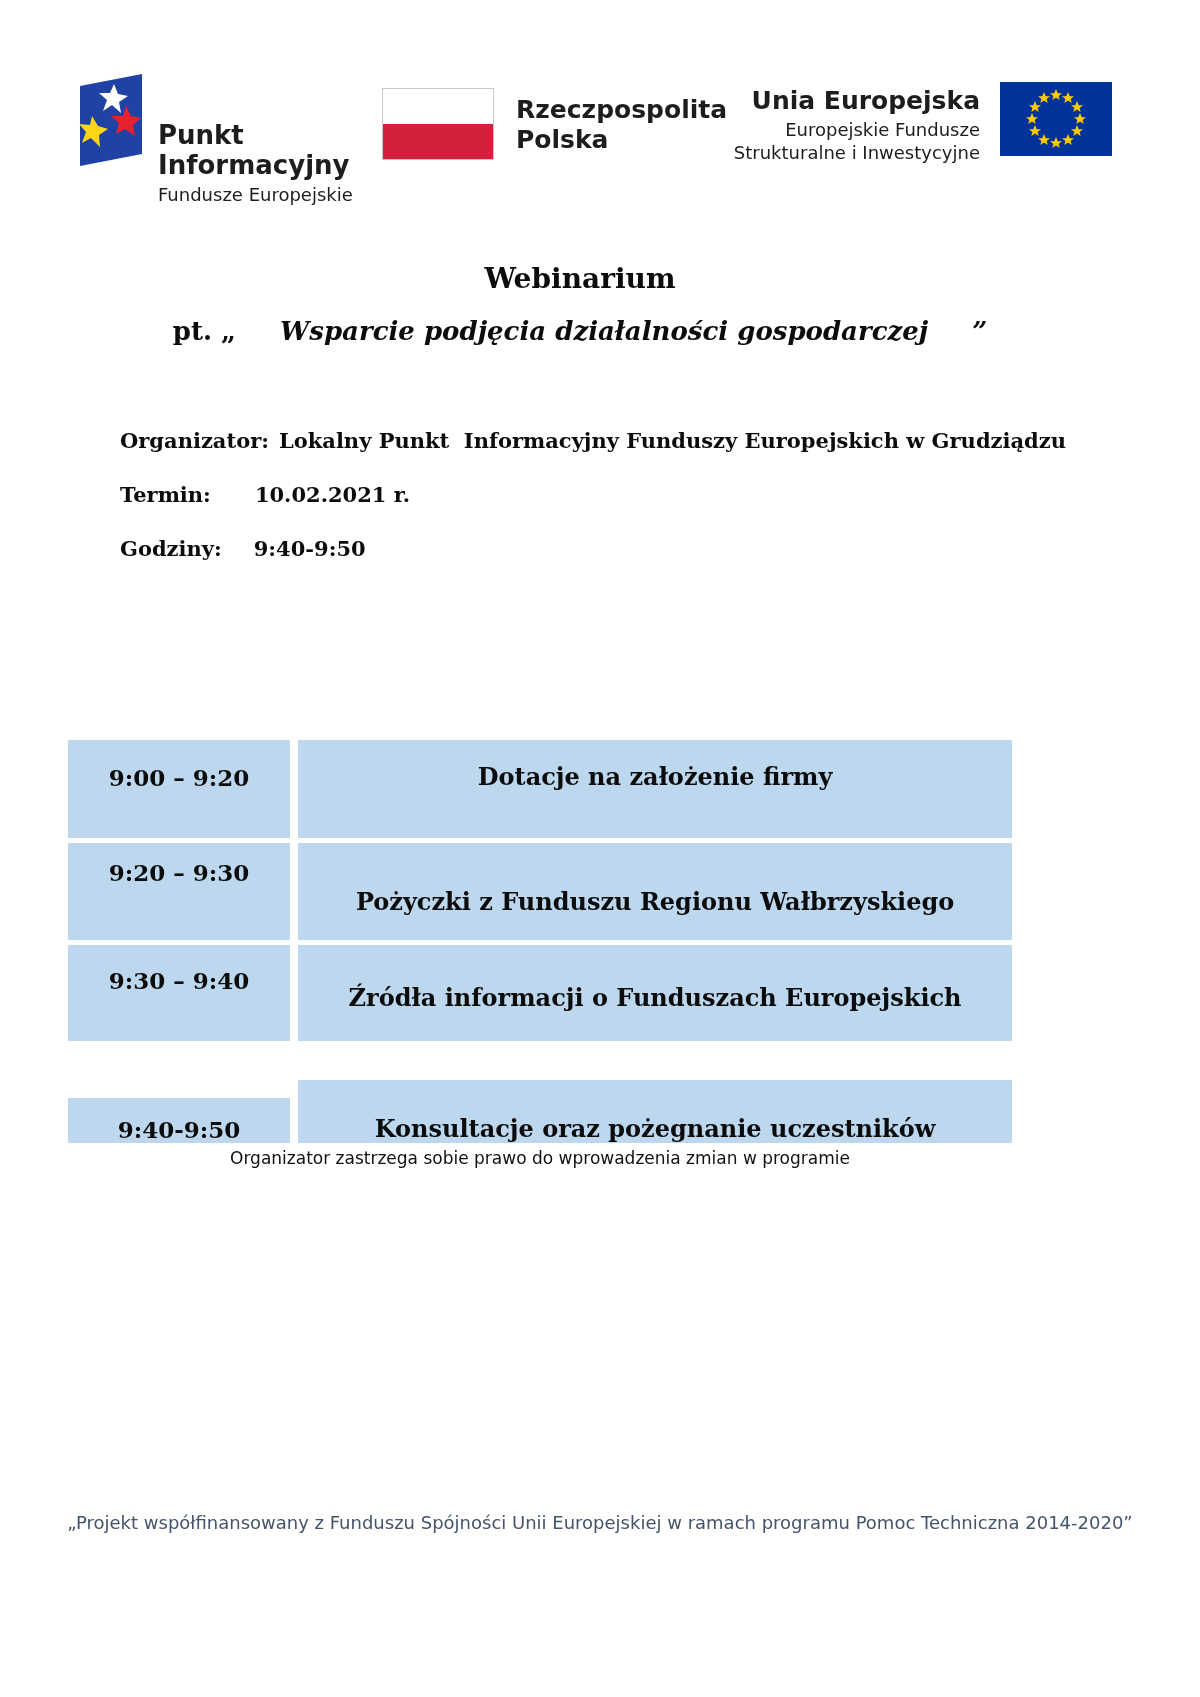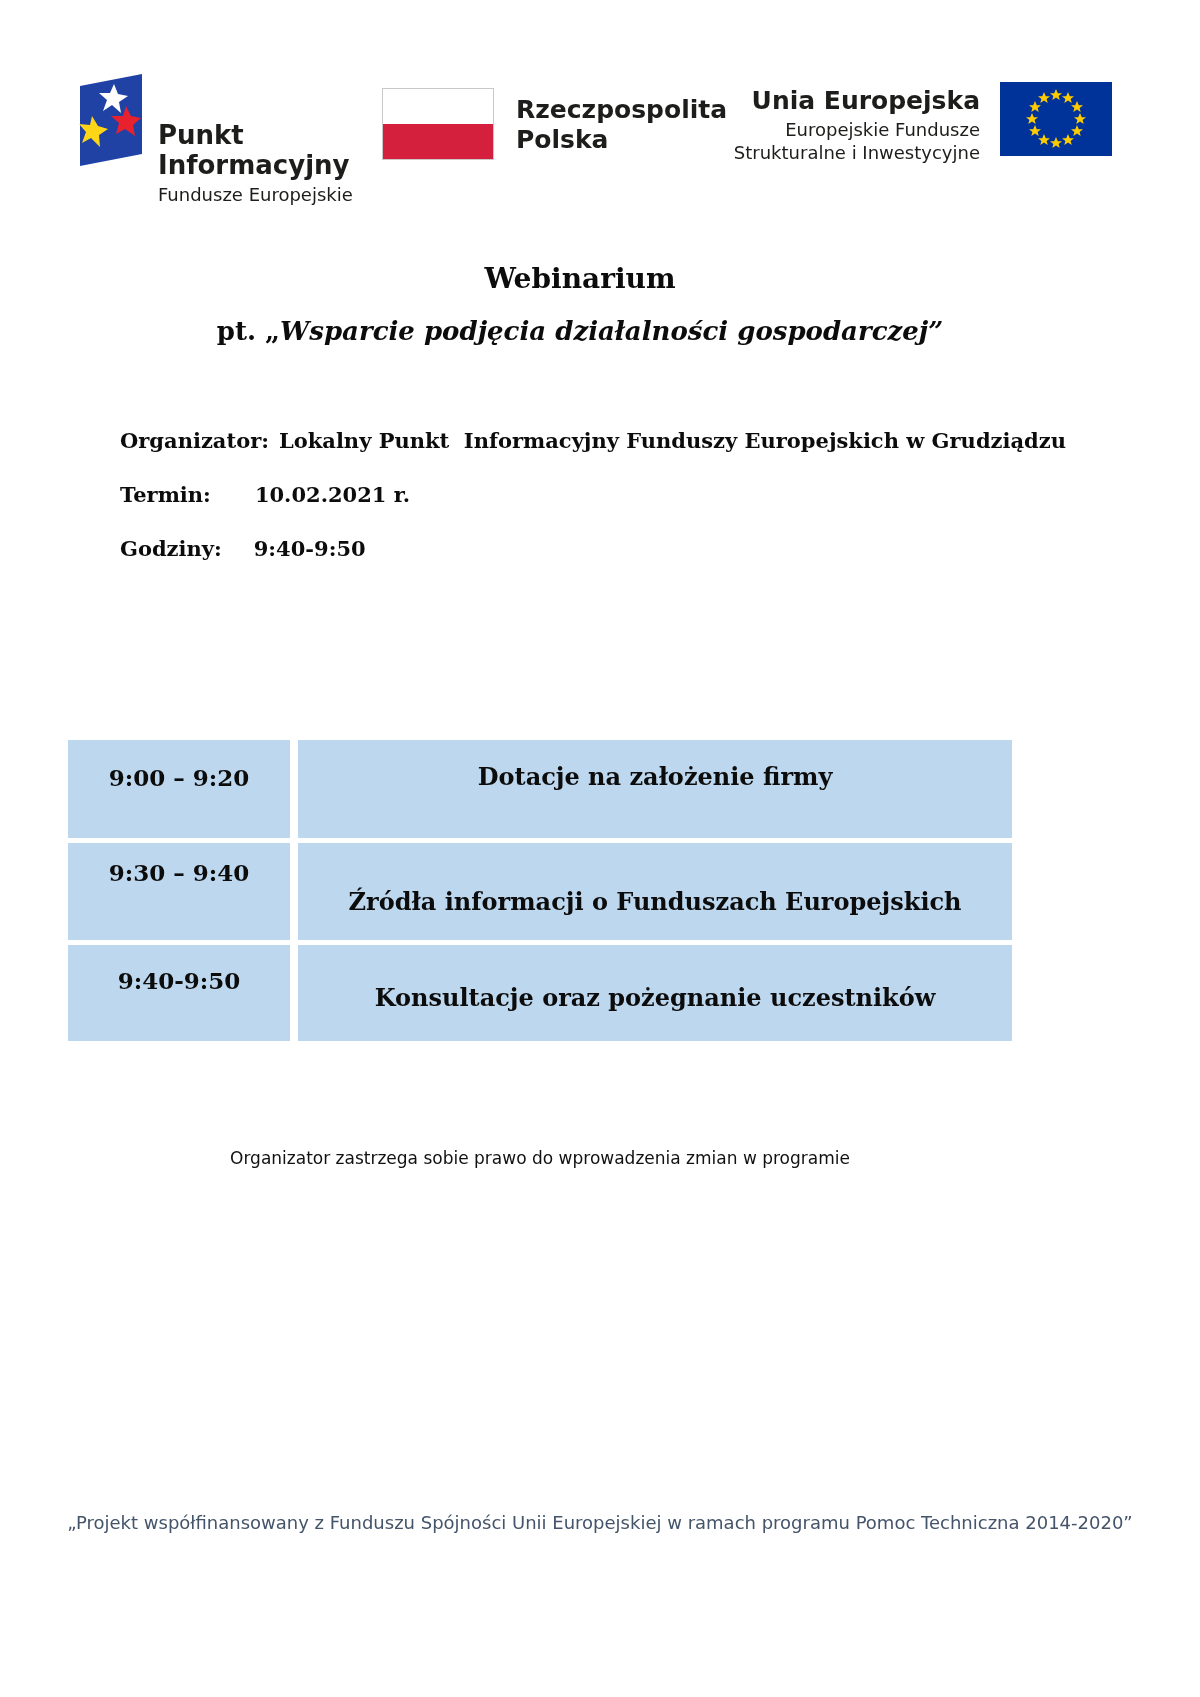--- a/index.html
+++ b/index.html
@@ -25,21 +25,21 @@
   .logo-eu-text .l1{font-size:25px;font-weight:bold;line-height:30px;}
   .logo-eu-text .l2{font-size:18px;line-height:23px;margin-top:2px;}
   .logo-eu-text .l3{font-size:18px;line-height:23px;text-align:right;}
   .eu-flag{display:block;}
 
   
   .title{position:absolute;left:0;top:262px;width:1160px;text-align:center;
          font-size:28px;font-weight:bold;}
   .subtitle{position:absolute;left:0;top:316px;width:1160px;text-align:center;
             font-size:26px;font-weight:bold;}
-  .subtitle .it{font-style:italic;}
+  .subtitle .it{font-style:italic;margin-left:44px;}
 
   
   .details{position:absolute;left:120px;top:428px;font-size:21px;font-weight:bold;}
   .detail-row{display:flex;margin-bottom:28px;line-height:26px;}
   .detail-row .val{white-space:pre-wrap;}
   .detail-row:nth-child(1) .lbl{margin-right:10px;}
   .detail-row:nth-child(2) .lbl{margin-right:44px;}
   .detail-row:nth-child(2){margin-top:10px;}
   .detail-row:nth-child(3) .lbl{margin-right:32px;}
 
@@ -147,20 +147,24 @@
       <span class="val">9:40-9:50</span>
     </div>
   </div>
 
   <div class="schedule">
     <div class="srow">
       <div class="tcell time">9:00 – 9:20</div>
       <div class="tcell topic">Dotacje na założenie firmy</div>
     </div>
     <div class="srow">
+      <div class="tcell time">9:20 – 9:30</div>
+      <div class="tcell topic">Pożyczki z Funduszu Regionu Wałbrzyskiego</div>
+    </div>
+    <div class="srow">
       <div class="tcell time">9:30 – 9:40</div>
       <div class="tcell topic">Źródła informacji o Funduszach Europejskich</div>
     </div>
     <div class="srow">
       <div class="tcell time">9:40-9:50</div>
       <div class="tcell topic">Konsultacje oraz pożegnanie uczestników</div>
     </div>
   </div>
 
   <div class="note">Organizator zastrzega sobie prawo do wprowadzenia zmian w programie</div>

